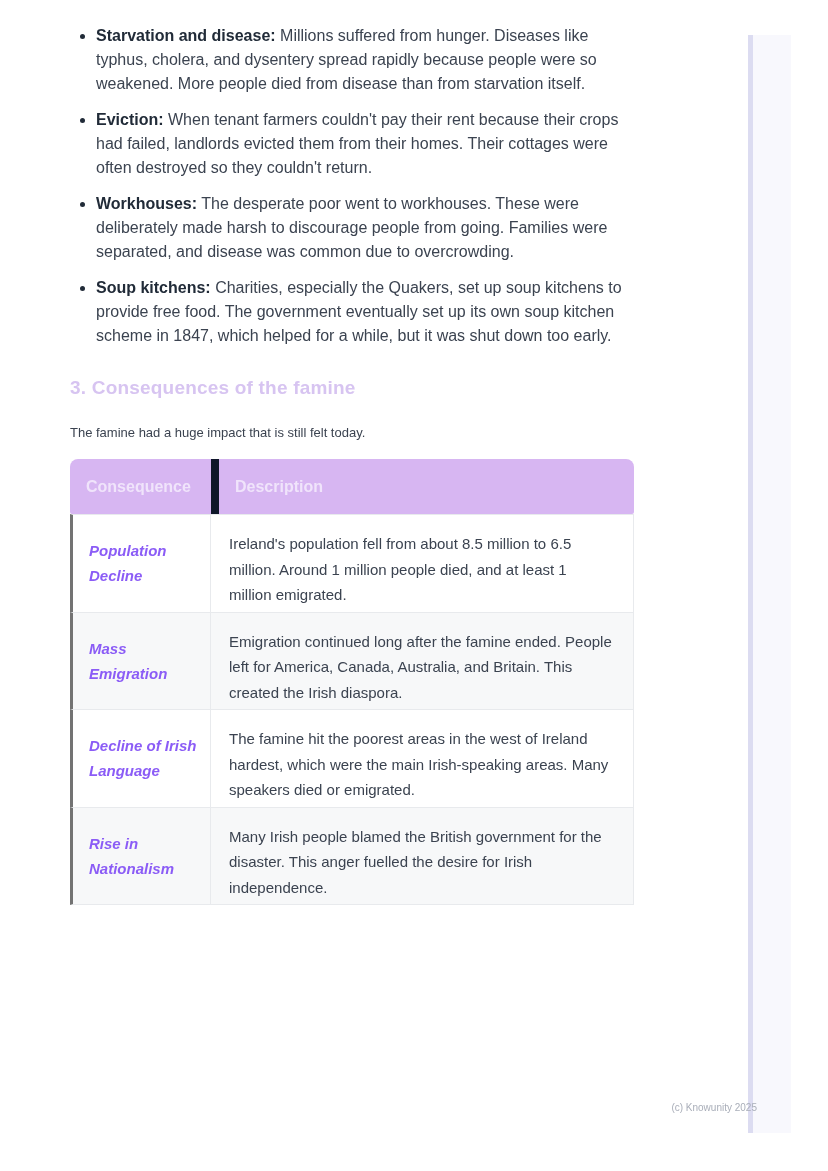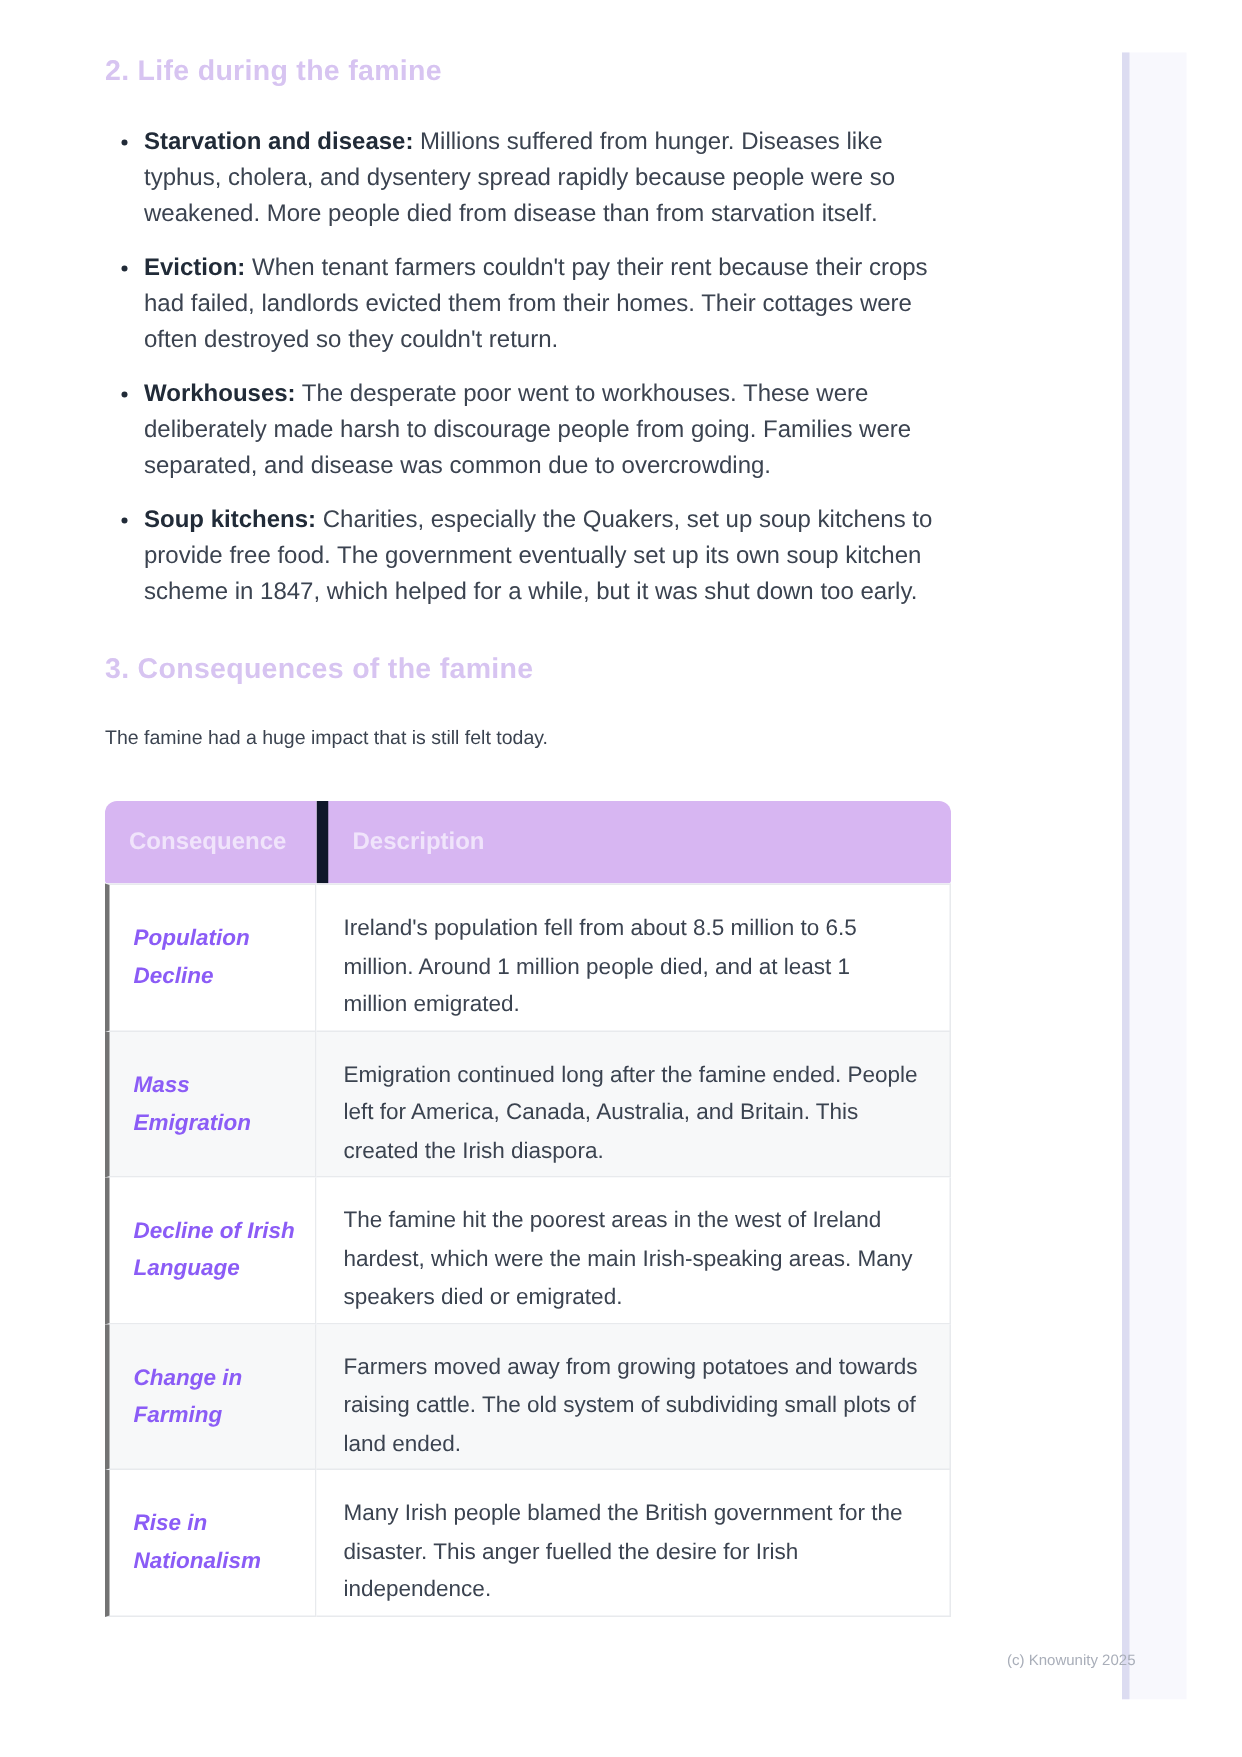--- a/index.html
+++ b/index.html
@@ -71,21 +71,21 @@
     font-weight: 700;
     color: #212b38;
   }
   .intro-paragraph {
     margin: 22px 0 0 0;
     font-size: 13px;
     line-height: 24px;
     color: #3b4350;
   }
   table.consequences {
-    margin-top: 30px;
+    margin-top: 14px;
     width: 564px;
     border-collapse: separate;
     border-spacing: 0;
     table-layout: fixed;
     font-size: 15px;
   }
   table.consequences col.c1 { width: 141px; }
   table.consequences col.c2 { width: 423px; }
   table.consequences thead th {
     background: #d7b6f2;
@@ -145,21 +145,20 @@
 </style>
 </head>
 <body>
 
 <div class="viewport">
   <div class="page">
     <div class="accent-strip"></div>
 
     <div class="content">
 
-      <h2 class="section-heading">2. Life during the famine</h2>
 
       <ul class="bullet-list">
         <li><span class="bullet-lead">Starvation and disease:</span><span> Millions suffered from hunger. Diseases like typhus, cholera, and dysentery spread rapidly because people were so weakened. More people died from disease than from starvation itself.</span></li>
         <li><span class="bullet-lead">Eviction:</span><span> When tenant farmers couldn't pay their rent because their crops had failed, landlords evicted them from their homes. Their cottages were often destroyed so they couldn't return.</span></li>
         <li><span class="bullet-lead">Workhouses:</span><span> The desperate poor went to workhouses. These were deliberately made harsh to discourage people from going. Families were separated, and disease was common due to overcrowding.</span></li>
         <li><span class="bullet-lead">Soup kitchens:</span><span> Charities, especially the Quakers, set up soup kitchens to provide free food. The government eventually set up its own soup kitchen scheme in 1847, which helped for a while, but it was shut down too early.</span></li>
       </ul>
 
       <h2 class="section-heading second">3. Consequences of the famine</h2>
 
@@ -183,24 +182,20 @@
           </tr>
           <tr>
             <td>Mass Emigration</td>
             <td>Emigration continued long after the famine ended. People left for America, Canada, Australia, and Britain. This created the Irish diaspora.</td>
           </tr>
           <tr>
             <td>Decline of Irish Language</td>
             <td>The famine hit the poorest areas in the west of Ireland hardest, which were the main Irish-speaking areas. Many speakers died or emigrated.</td>
           </tr>
           <tr>
-            <td>Change in Farming</td>
-            <td>Farmers moved away from growing potatoes and towards raising cattle. The old system of subdividing small plots of land ended.</td>
-          </tr>
-          <tr>
             <td>Rise in Nationalism</td>
             <td>Many Irish people blamed the British government for the disaster. This anger fuelled the desire for Irish independence.</td>
           </tr>
         </tbody>
       </table>
 
     </div>
   </div>
 
   <div class="watermark">(c) Knowunity 2025</div>

